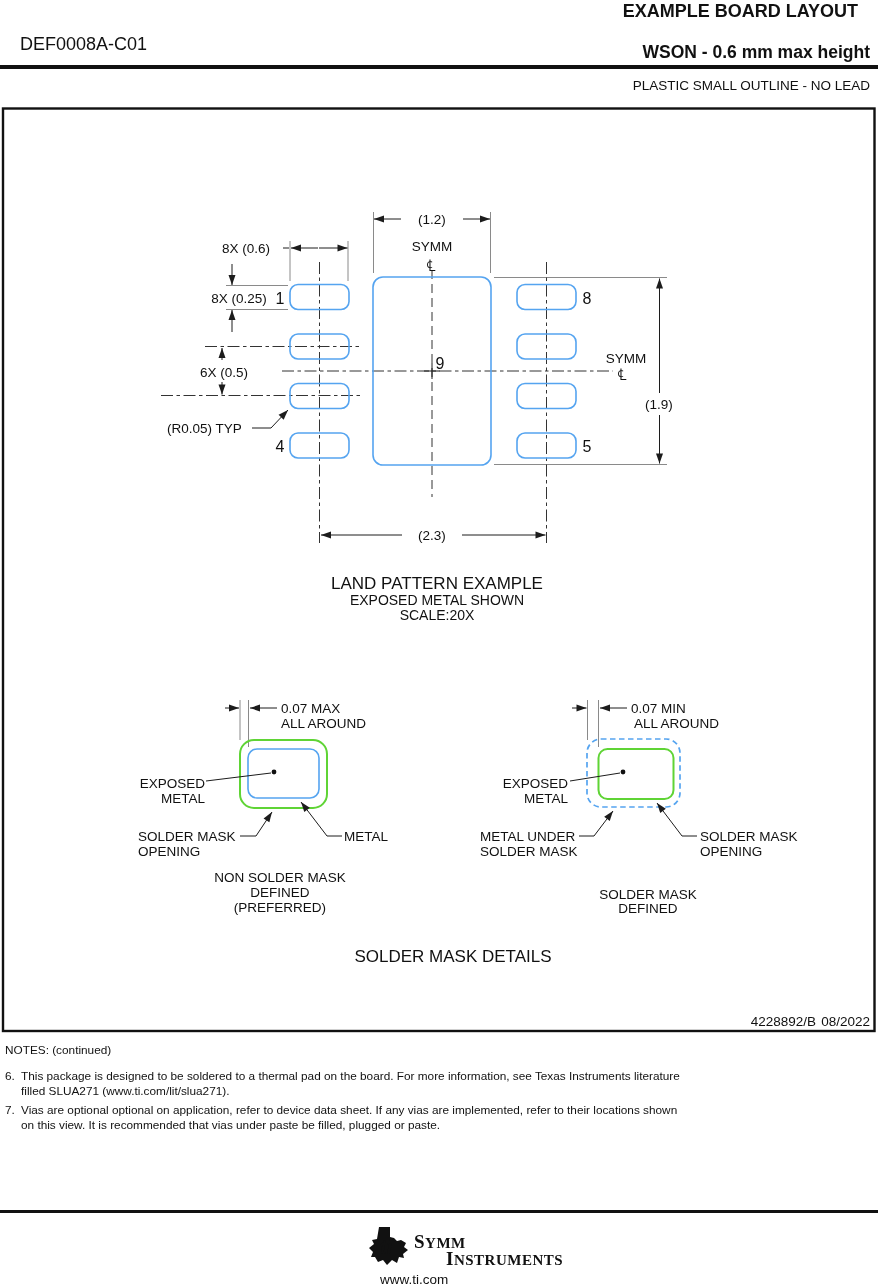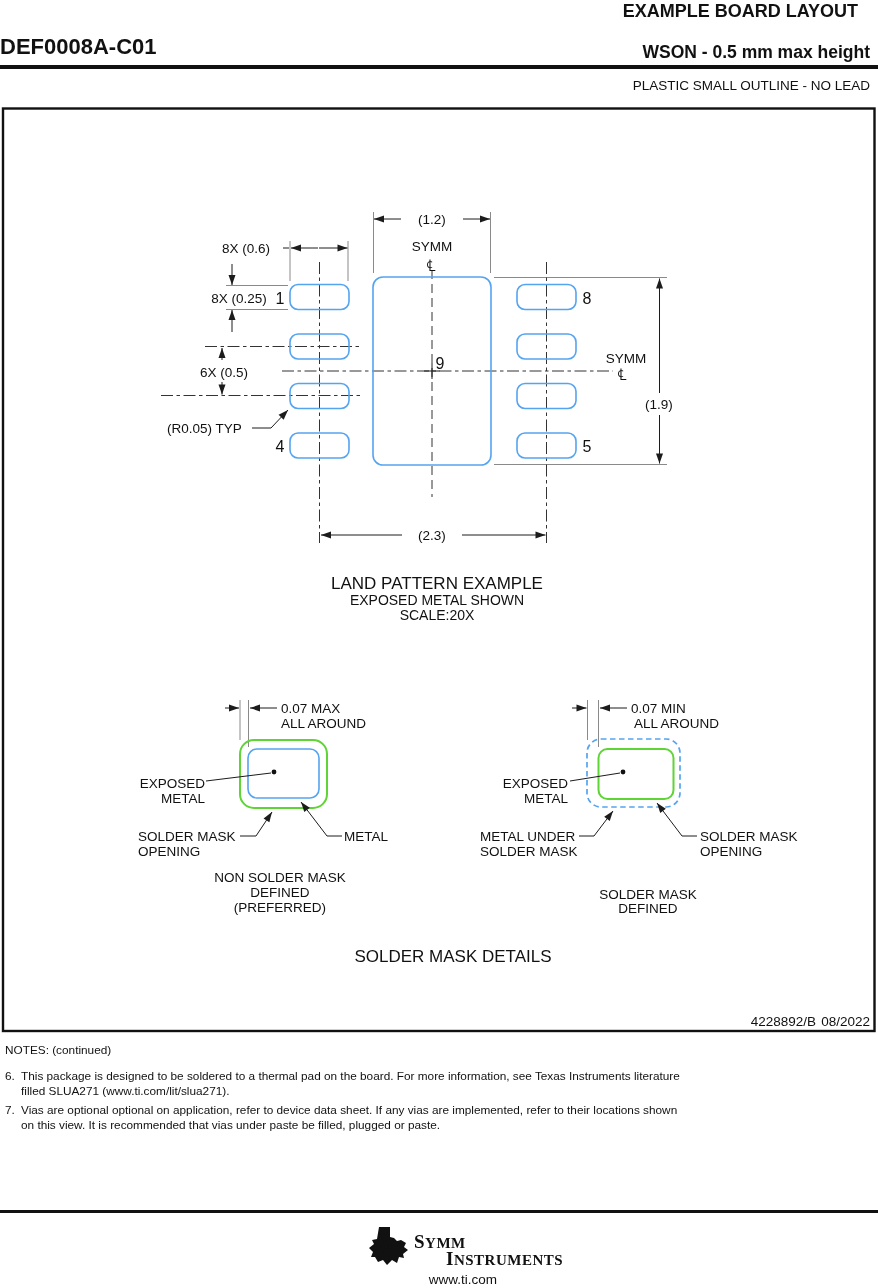--- a/index.html
+++ b/index.html
@@ -1,48 +1,48 @@
 <!DOCTYPE html>
 <html><head>
 <meta charset="utf-8">
 <style>
   html,body{margin:0;padding:0;background:#fff;}
   body{width:878px;height:1288px;position:relative;font-family:"Liberation Sans",sans-serif;color:#111;overflow:hidden;}
   .abs{position:absolute;}
   .hdr-title{right:20px;top:1px;font-weight:bold;font-size:18px;}
-  .hdr-part{left:0;top:34px;font-weight:bold;font-size:22px;}
+  .hdr-part{left:20px;top:34px;font-weight:normal;font-size:18px;}
   .hdr-wson{right:8px;top:42px;font-weight:bold;font-size:17.5px;}
   .hdr-rule{left:0;top:65px;width:878px;height:3.5px;background:#111;}
   .hdr-plastic{right:8px;top:78px;font-size:13.5px;}
   .notes{font-size:11.8px;line-height:15px;}
   .ft-rule{left:0;top:1210px;width:878px;height:3px;background:#111;}
   .brand-line{font-family:"Liberation Serif",serif;font-weight:bold;font-size:15px;letter-spacing:0.5px;}
   .brand-line::first-letter{font-size:19px;}
-  .ft-url{left:380px;top:1272px;width:166px;text-align:center;font-size:13.5px;}
+  .ft-url{left:380px;top:1272px;width:166px;font-size:13.5px;}
   svg text{font-family:"Liberation Sans",sans-serif;fill:#111;}
   .t13{font-size:13.5px;}
   .t14{font-size:14px;}
   .t16{font-size:16px;}
   .t17{font-size:17px;}
   .mid{text-anchor:middle;}
   .end{text-anchor:end;}
   .ext{stroke:#8a8a8a;stroke-width:1;}
   .dim{stroke:#1c1c1c;stroke-width:1;fill:none;}
   .cl{stroke:#333;stroke-width:1;stroke-dasharray:12 3.5 3.5 3.5;fill:none;}
   .cld{stroke:#333;stroke-width:1;stroke-dasharray:9 5;fill:none;}
   .pad{stroke:#55a4f0;stroke-width:1.6;fill:none;}
   .green{stroke:#5fd435;stroke-width:2;fill:none;}
   .bluedash{stroke:#55a4f0;stroke-width:1.7;fill:none;stroke-dasharray:5.5 3.5;}
 </style>
 </head>
 <body>
 
 <div class="abs hdr-title">EXAMPLE BOARD LAYOUT</div>
 <div class="abs hdr-part">DEF0008A-C01</div>
-<div class="abs hdr-wson">WSON - 0.5 mm max height</div>
+<div class="abs hdr-wson">WSON - 0.6 mm max height</div>
 <div class="abs hdr-rule"></div>
 <div class="abs hdr-plastic">PLASTIC SMALL OUTLINE - NO LEAD</div>
 
 <svg class="abs" style="left:0;top:0" width="878" height="1288" viewBox="0 0 878 1288">
   <defs>
     <marker id="arr" markerUnits="userSpaceOnUse" markerWidth="12" markerHeight="9" refX="11" refY="4.5" orient="auto">
       <path d="M11,4.5 L1,1 L1,8 Z" fill="#1c1c1c"></path>
     </marker>
   </defs>
 

